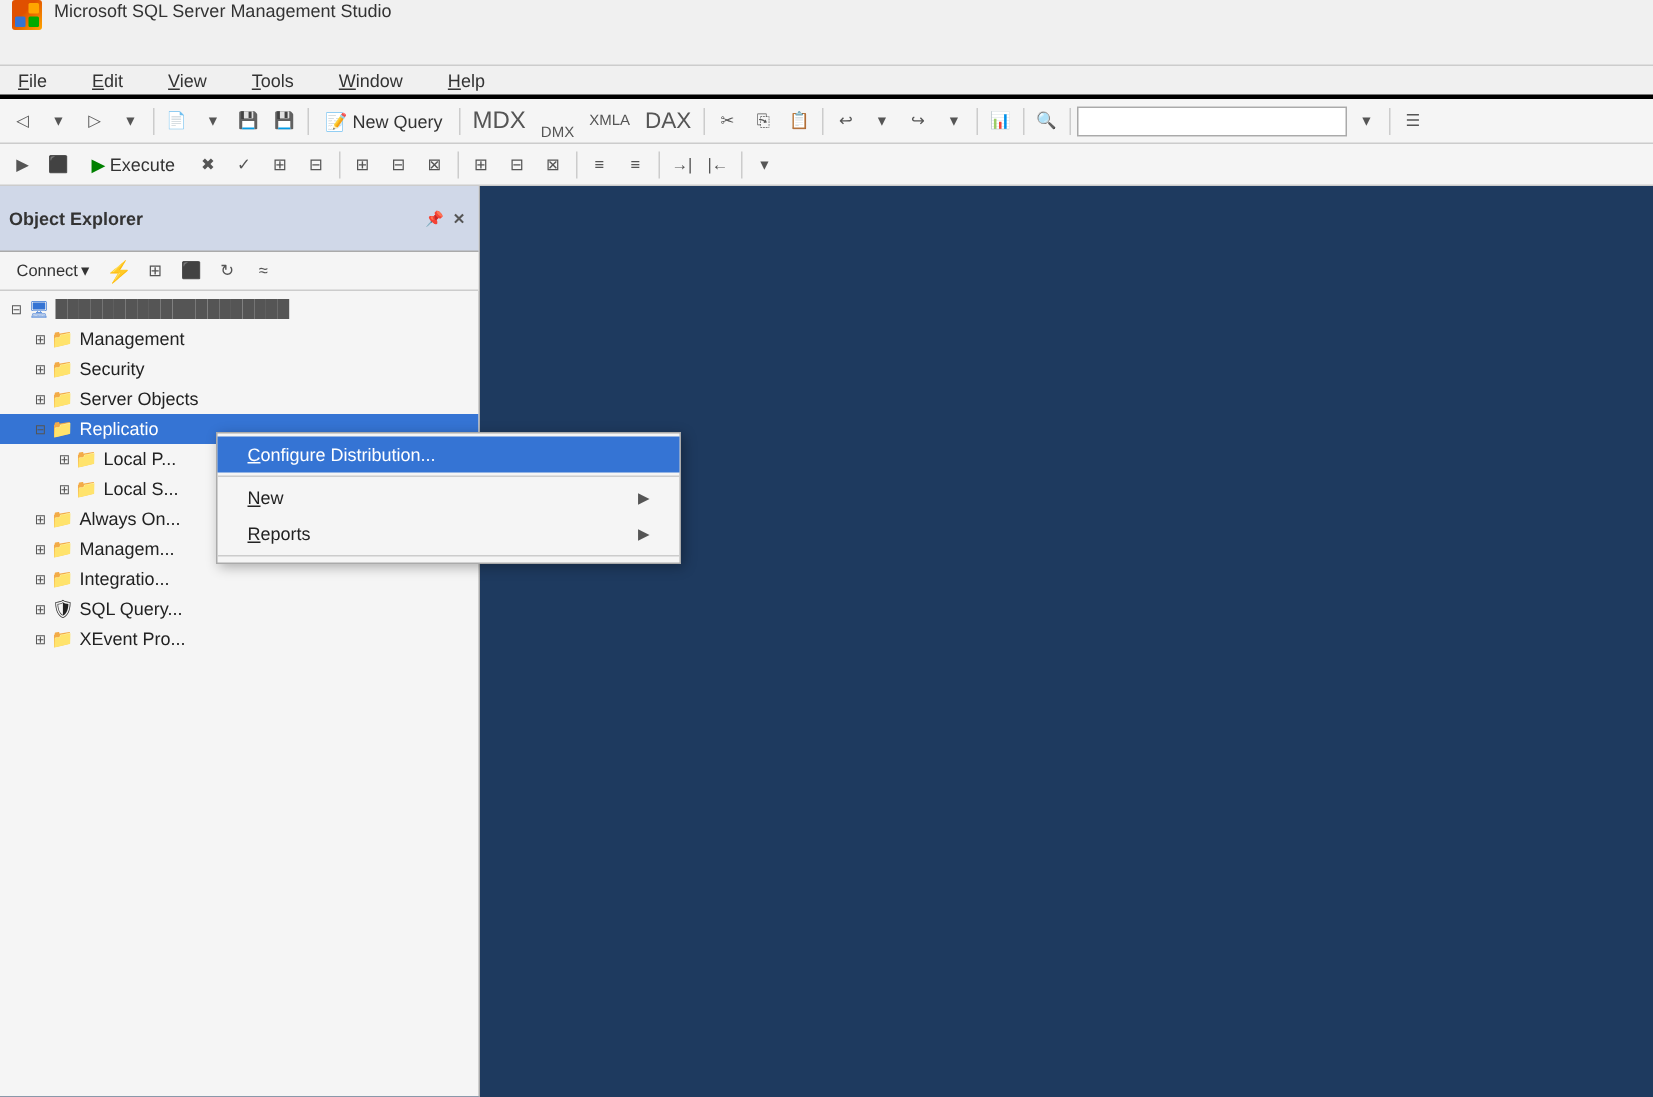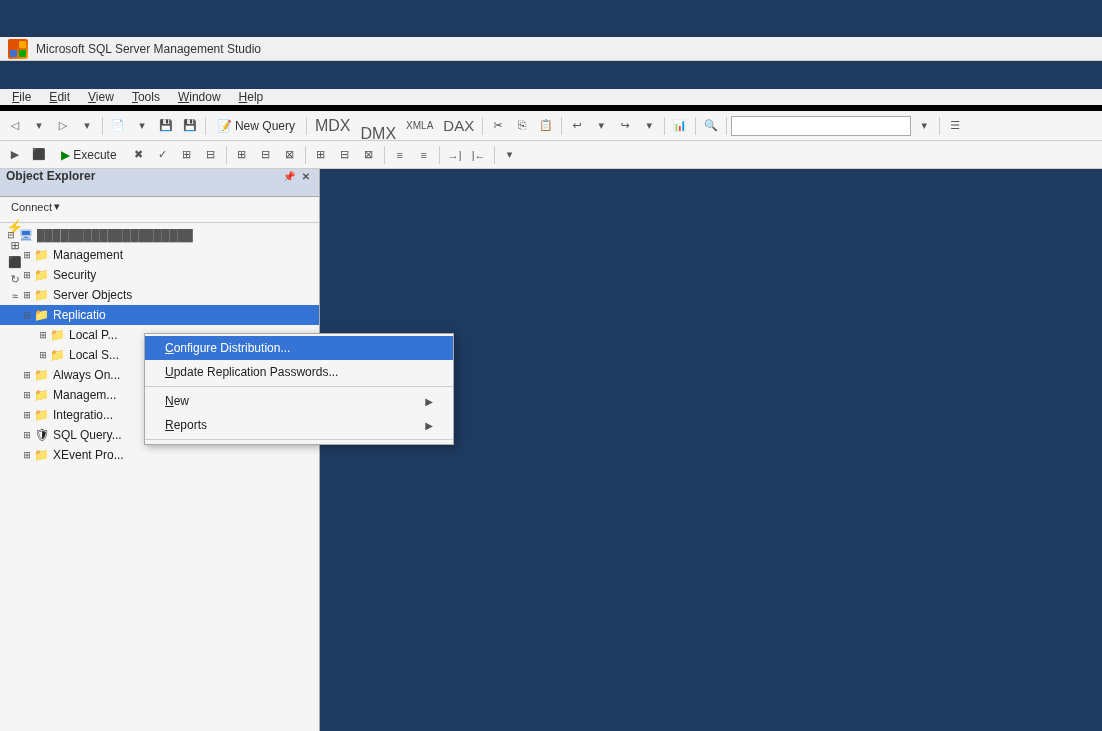--- a/index.html
+++ b/index.html
@@ -9,27 +9,25 @@
       background: #1e3a5f;
       width: 1102px;
       height: 731px;
       overflow: hidden;
       position: relative;
     }
 
     
     .title-bar {
       background: #f0f0f0;
-      height: 24px;
-      display: flex;
-      align-items: center;
+      height: 44px;
+      display: flex;
       padding: 0 8px;
       gap: 8px;
       border-bottom: 1px solid #ccc;
-      margin-top: 37px;
     }
     .title-bar-logo {
       width: 20px;
       height: 20px;
       background: linear-gradient(135deg, #e05000 40%, #ffa500 100%);
       border-radius: 2px;
       display: flex;
       align-items: center;
       justify-content: center;
       font-size: 10px;
@@ -41,23 +39,22 @@
       color: #333;
     }
 
     
     .menu-bar {
       background: #f0f0f0;
       height: 22px;
       display: flex;
       align-items: center;
       padding: 0 4px;
-      border-bottom: 6px solid #000000;
-      gap: 2px;
-      margin-top: 28px;
+      border-bottom: 3px solid #000000;
+      gap: 14px;
     }
     .menu-item {
       padding: 2px 8px;
       cursor: pointer;
       font-size: 12px;
       color: #333;
     }
     .menu-item span { text-decoration: underline; text-decoration-style: solid; }
 
     
@@ -138,23 +135,23 @@
     .object-explorer {
       width: 320px;
       background: #f5f5f5;
       border-right: 1px solid #aaa;
       display: flex;
       flex-direction: column;
       position: relative;
     }
     .oe-title-bar {
       background: #d0d8e8;
-      height: 28px;
-      display: flex;
-      align-items: flex-start;
+      height: 44px;
+      display: flex;
+      align-items: center;
       justify-content: space-between;
       padding: 0 6px;
       border-bottom: 1px solid #aaa;
       font-size: 12px;
       font-weight: bold;
       color: #333;
     }
     .oe-title-buttons {
       display: flex;
       gap: 2px;
@@ -167,24 +164,24 @@
       align-items: center;
       justify-content: center;
       cursor: pointer;
       font-size: 10px;
       color: #555;
     }
     .oe-toolbar {
       background: #f5f5f5;
       height: 26px;
       display: flex;
+      align-items: center;
       padding: 0 4px;
       border-bottom: 1px solid #ccc;
       gap: 2px;
-      flex-direction: column;
     }
     .oe-toolbar-btn {
       padding: 2px 6px;
       border: 1px solid transparent;
       cursor: pointer;
       font-size: 11px;
       color: #333;
       display: flex;
       align-items: center;
       gap: 2px;
@@ -302,21 +299,21 @@
   <div class="toolbar-btn">💾</div>
   <div class="toolbar-separator"></div>
 
   <div class="new-query-btn">
     <span>📝</span>
     <span>New Query</span>
   </div>
   <div class="toolbar-separator"></div>
 
   <div class="toolbar-btn" style="width:auto;padding:0 3px;font-size:16px;">MDX</div>
-  <div class="toolbar-btn" style="width:auto;padding:0 3px;font-size:16px;margin-top:16px;">DMX</div>
+  <div class="toolbar-btn" style="width:auto;padding:0 3px;font-size:10px;margin-top:16px;">DMX</div>
   <div class="toolbar-btn" style="width:auto;padding:0 3px;font-size:10px;">XMLA</div>
   <div class="toolbar-btn" style="width:auto;padding:0 3px;font-size:15px;">DAX</div>
   <div class="toolbar-separator"></div>
 
   <div class="toolbar-btn">✂</div>
   <div class="toolbar-btn">⎘</div>
   <div class="toolbar-btn">📋</div>
   <div class="toolbar-separator"></div>
 
   <div class="toolbar-btn">↩</div>
@@ -462,23 +459,20 @@
         <span class="tree-expand">⊞</span>
         <span class="tree-icon folder-icon">📁</span>
         <span>XEvent Pro...</span>
       </div>
     </div>
 
     <div class="context-menu">
       <div class="ctx-item selected">
         <span><u>C</u>onfigure Distribution...</span>
       </div>
-      <div class="ctx-item">
-        <span><u>U</u>pdate Replication Passwords...</span>
-      </div>
       <div class="ctx-separator"></div>
       <div class="ctx-item">
         <span><u>N</u>ew</span>
         <span class="submenu-arrow">▶</span>
       </div>
       <div class="ctx-item">
         <span><u>R</u>eports</span>
         <span class="submenu-arrow">▶</span>
       </div>
       <div class="ctx-separator"></div>

